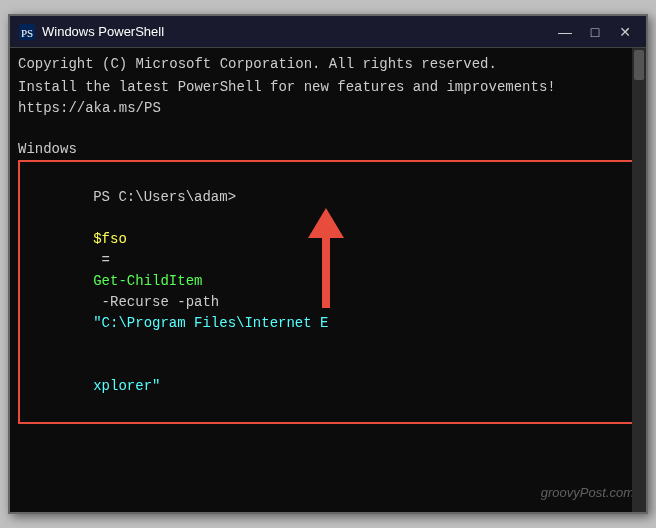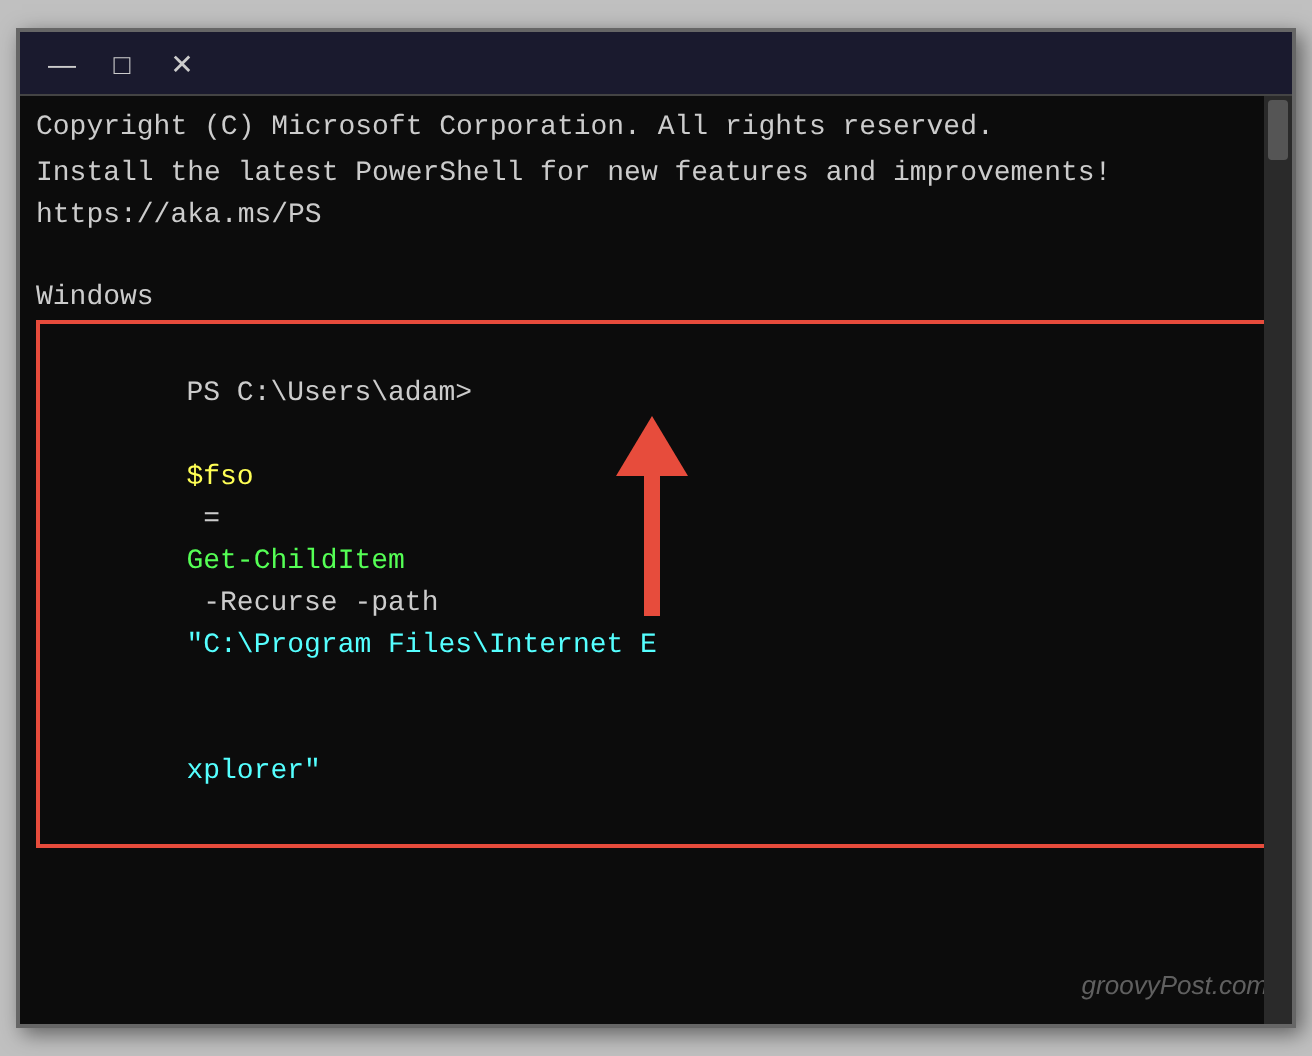--- a/index.html
+++ b/index.html
@@ -193,20 +193,29 @@
       font-family: 'Segoe UI', sans-serif;
       font-style: italic;
     }
   </style>
 </head>
 <body>
 
 <div class="window-wrapper">
 
   <div class="title-bar">
+    <div class="title-bar-left">
+      <div class="title-icon">
+        <svg viewBox="0 0 16 16" xmlns="http://www.w3.org/2000/svg">
+          <rect width="16" height="16" rx="2" fill="#012456"></rect>
+          <text x="2" y="13" font-size="11" fill="#ffffff" font-family="Consolas">PS</text>
+        </svg>
+      </div>
+      <span class="title-text">Windows PowerShell</span>
+    </div>
     <div class="title-bar-controls">
       <div class="ctrl-btn">—</div>
       <div class="ctrl-btn">□</div>
       <div class="ctrl-btn close">✕</div>
     </div>
   </div>
 
   <div class="terminal-body">
     <div class="copyright-line">Copyright (C) Microsoft Corporation. All rights reserved.</div>
     <div class="install-line">

